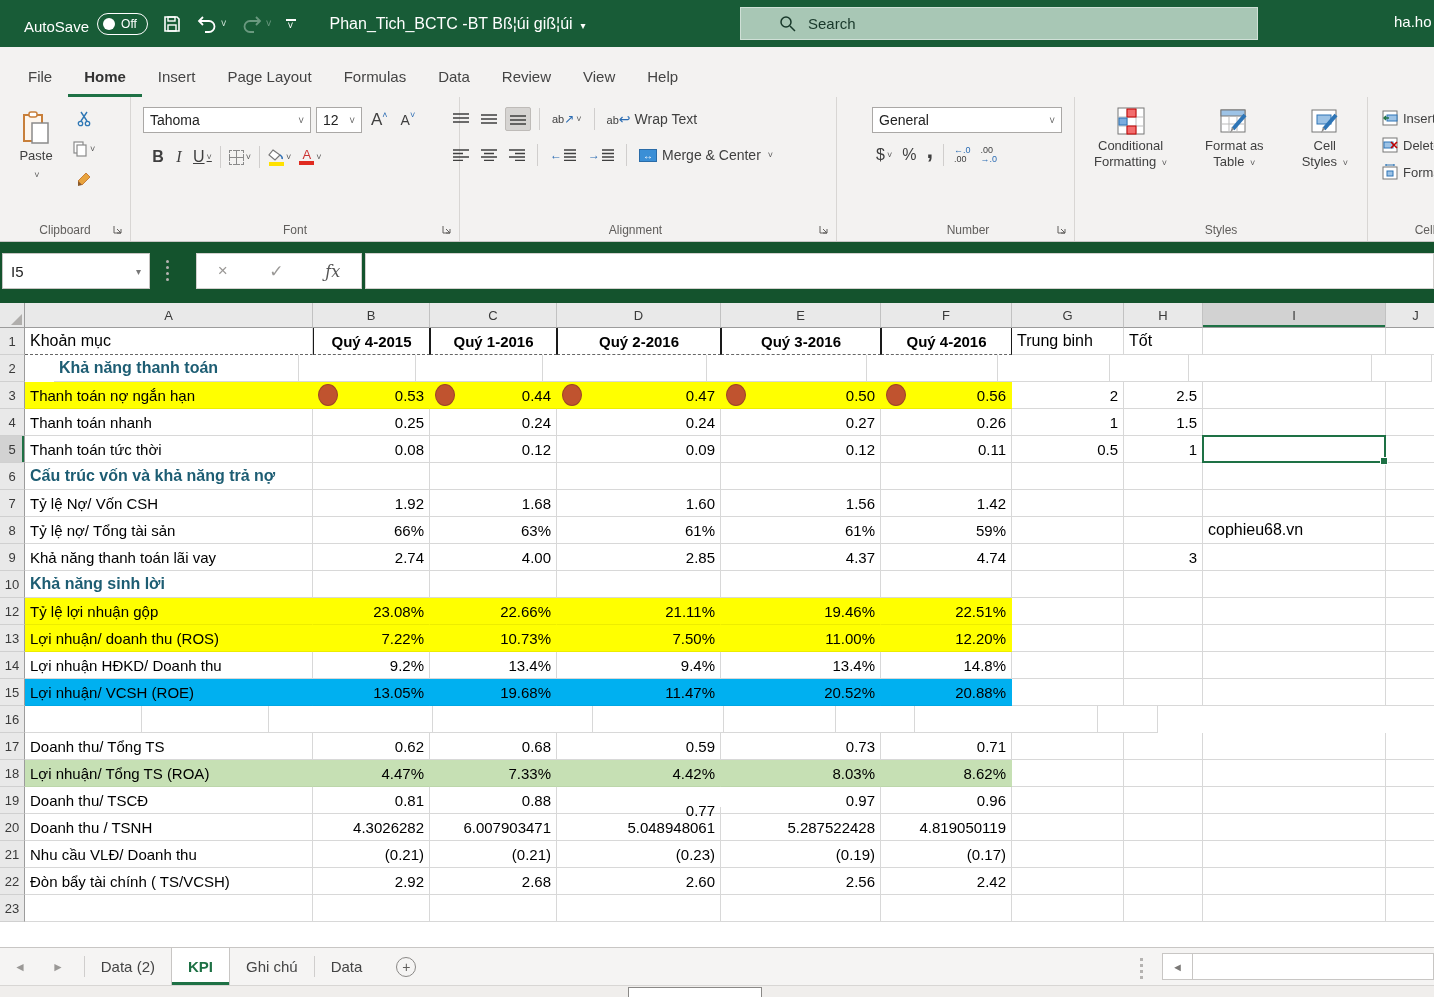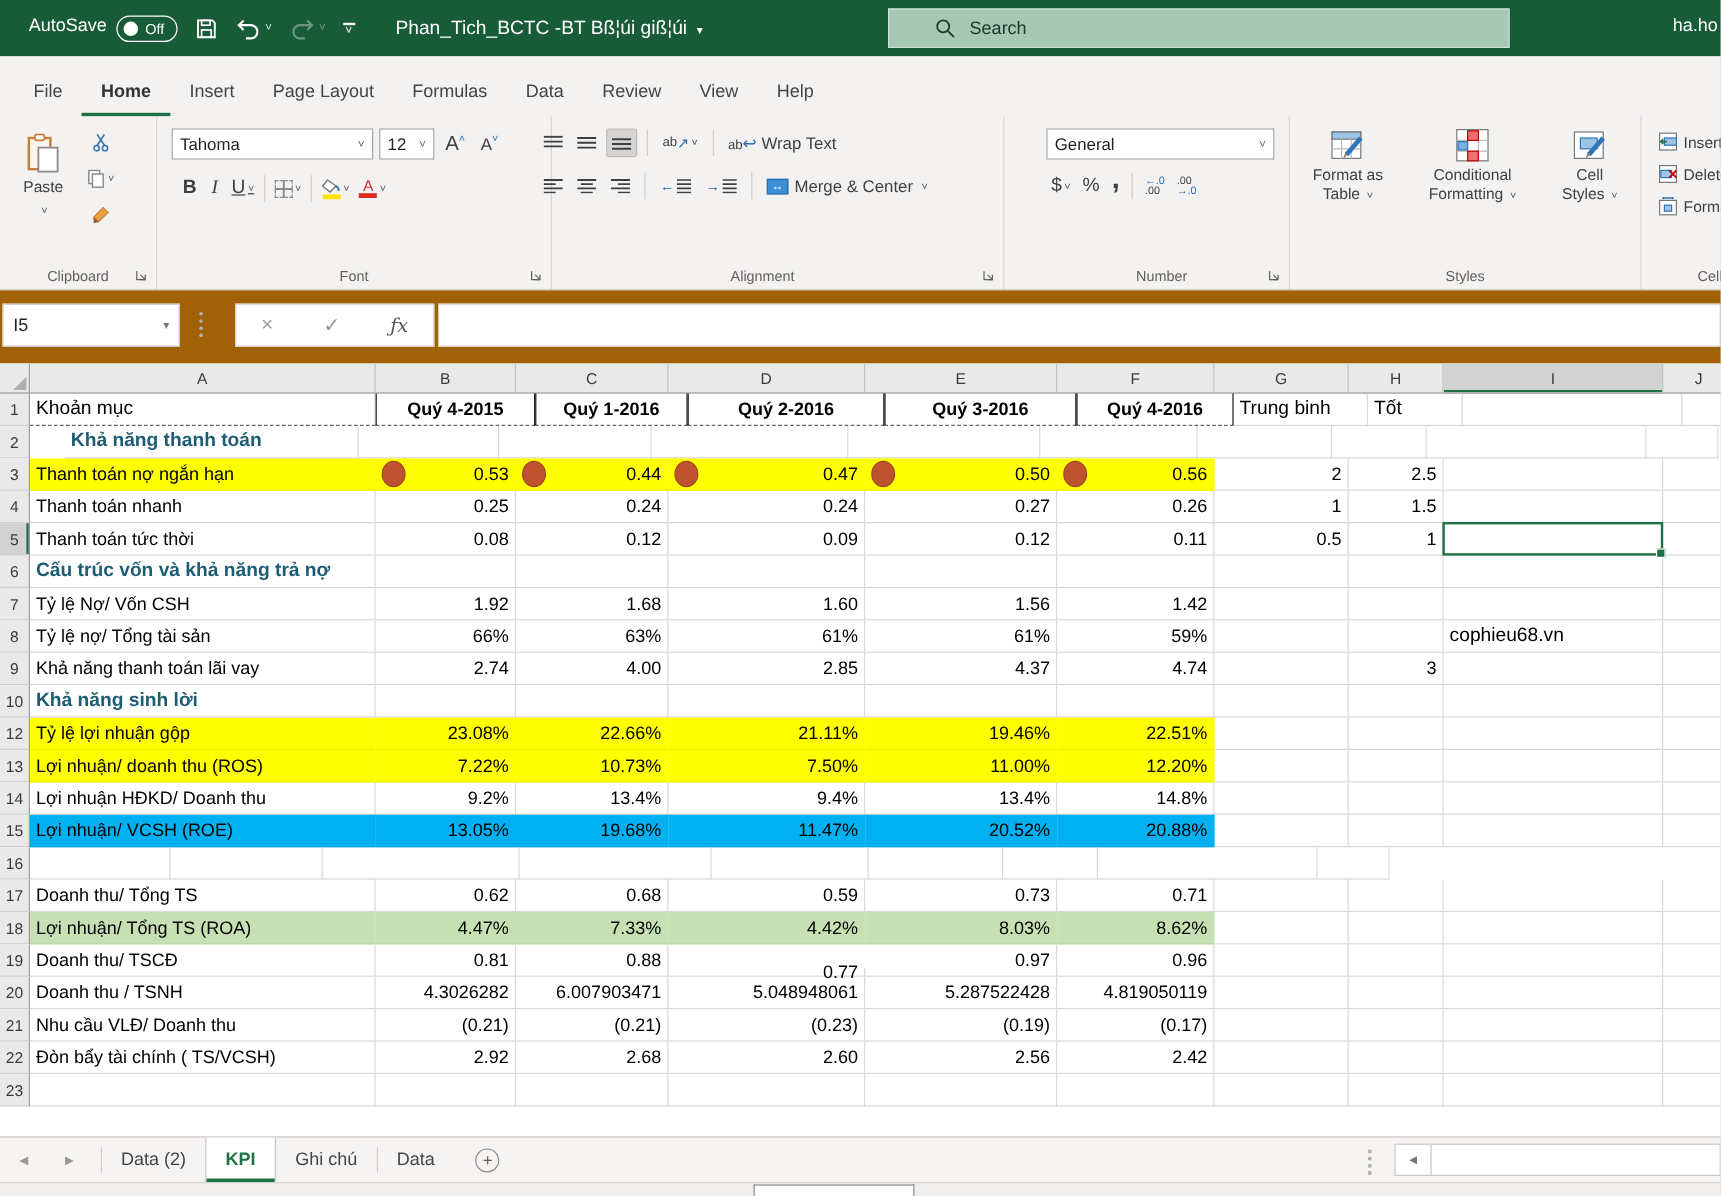--- a/index.html
+++ b/index.html
@@ -4,21 +4,21 @@
 <style>
   * { margin:0; padding:0; box-sizing:border-box; }
   body { font-family:"Liberation Sans",sans-serif; background:#888; }
   #app { position:relative; width:1434px; height:997px; background:#fff; overflow:hidden;
          font-family:"Liberation Sans",sans-serif; }
 
   
   #titlebar { position:absolute; top:0; left:0; width:100%; height:47px; background:#185c37;
               display:flex; align-items:center; color:#fff; }
   .tb-left { display:flex; align-items:center; gap:14px; padding-left:24px; }
-  .autosave { display:flex; align-items:flex-start; gap:8px; font-size:15px; }
+  .autosave { display:flex; align-items:flex-end; gap:8px; font-size:15px; }
   .as-pill { display:flex; align-items:center; gap:6px; border:1.5px solid #fff; border-radius:12px;
              height:22px; padding:0 10px 0 5px; font-size:12px; }
   .as-knob { width:12px; height:12px; border-radius:50%; background:#fff; }
   .qat-btn { display:flex; align-items:center; color:#fff; }
   .qat-caret { font-size:10px; color:#cfe3d8; margin-left:3px; }
   .dim { opacity:.45; }
   .custom-qat { display:flex; flex-direction:column; align-items:center; line-height:5px; }
   .custom-qat .bar { width:10px; height:2px; background:#fff; margin-bottom:2px; }
   .doc-title { margin-left:34px; font-size:16px; white-space:nowrap; }
   .doc-title .caret { font-size:10px; margin-left:8px; }
@@ -49,21 +49,21 @@
   .rbtn.hl { background:#d6d4d2; border:1px solid #bebbb8; border-radius:2px; }
   .vsep { width:1px; height:22px; background:#d0cecd; margin:0 4px; }
   .lines-icon { display:block; }
 
   
   .bigbtn { display:flex; flex-direction:column; align-items:center; justify-content:flex-start;
             gap:3px; padding-top:8px; height:105px; color:#3f3f3f; font-size:13px; line-height:16px;
             text-align:center; }
 
   
-  #formulabar { position:absolute; top:242px; left:0; width:100%; height:61px; background:#a16207; }
+  #formulabar { position:absolute; top:242px; left:0; width:100%; height:61px; background:#14532d; }
   #namebox { position:absolute; left:2px; top:11px; width:148px; height:36px; background:#fff;
              border:1px solid #c6c4c2; display:flex; align-items:center; justify-content:space-between;
              padding:0 8px; font-size:15px; color:#222; }
   #fb-grip { position:absolute; left:166px; top:18px; display:flex; flex-direction:column; gap:3px; }
   #fb-grip i { width:3px; height:3px; background:#b5b3b1; border-radius:50%; }
   #fb-btns { position:absolute; left:196px; top:11px; width:166px; height:36px; background:#fff;
              border:1px solid #d2d0ce; display:flex; align-items:center; justify-content:space-around;
              color:#9a9896; font-size:17px; }
   #fx-btn { color:#555; font-family:"DejaVu Serif",serif; font-style:italic; font-size:16px; }
   #formulafield { position:absolute; left:365px; top:11px; right:0; height:36px; background:#fff;
@@ -416,37 +416,37 @@
             <path d="M1 1 v7 h7" fill="none" stroke="#605e5c"></path>
             <path d="M4 4 L8 8 M8 4 v4 h-4" fill="none" stroke="#605e5c"></path>
           </svg>
         </div>
     </div>
 
     <div class="rgroup" style="left:1075px;width:293px;">
       <div style="display:flex;justify-content:space-around;padding-top:2px;">
         <div class="bigbtn">
           <svg width="28" height="28" viewBox="0 0 28 28">
+              <rect x="1" y="1" width="26" height="26" fill="#fff" stroke="#777"></rect>
+              <path d="M10 1 v26 M19 1 v26 M1 10 h26 M1 19 h26" stroke="#bbb"></path>
+              <rect x="10" y="2" width="9" height="8" fill="#f26d6d" stroke="#c00000"></rect>
+              <rect x="10" y="19" width="9" height="8" fill="#f26d6d" stroke="#c00000"></rect>
+              <rect x="2" y="11" width="8" height="7" fill="#7badde" stroke="#2e75b6"></rect>
+            </svg>
+          <span><span>Conditional</span><br><span>Formatting</span> <span class="mini-caret">˅</span></span>
+        </div>
+        <div class="bigbtn">
+          <svg width="28" height="28" viewBox="0 0 28 28">
               <rect x="1" y="3" width="24" height="22" fill="#fff" stroke="#777"></rect>
               <rect x="1" y="3" width="24" height="6" fill="#9dc3e6" stroke="#777"></rect>
               <path d="M9 9 v16 M17 9 v16 M1 17 h24" stroke="#bbb"></path>
               <path d="M13 22 L25 8" stroke="#2e75b6" stroke-width="4"></path>
               <path d="M10 26 L14 22 L12 20 Z" fill="#8a8a8a"></path>
             </svg>
           <span><span>Format as</span><br><span>Table</span> <span class="mini-caret">˅</span></span>
-        </div>
-        <div class="bigbtn">
-          <svg width="28" height="28" viewBox="0 0 28 28">
-              <rect x="1" y="1" width="26" height="26" fill="#fff" stroke="#777"></rect>
-              <path d="M10 1 v26 M19 1 v26 M1 10 h26 M1 19 h26" stroke="#bbb"></path>
-              <rect x="10" y="2" width="9" height="8" fill="#f26d6d" stroke="#c00000"></rect>
-              <rect x="10" y="19" width="9" height="8" fill="#f26d6d" stroke="#c00000"></rect>
-              <rect x="2" y="11" width="8" height="7" fill="#7badde" stroke="#2e75b6"></rect>
-            </svg>
-          <span><span>Conditional</span><br><span>Formatting</span> <span class="mini-caret">˅</span></span>
         </div>
         <div class="bigbtn">
           <svg width="28" height="28" viewBox="0 0 28 28">
               <rect x="1" y="3" width="24" height="22" fill="#fff" stroke="#777"></rect>
               <rect x="6" y="8" width="14" height="9" fill="#9dc3e6" stroke="#2e75b6"></rect>
               <path d="M13 22 L25 8" stroke="#2e75b6" stroke-width="4"></path>
               <path d="M10 26 L14 22 L12 20 Z" fill="#8a8a8a"></path>
             </svg>
           <span><span>Cell</span><br><span>Styles</span> <span class="mini-caret">˅</span></span>
         </div>
@@ -515,21 +515,21 @@
         <div class="colhdr" style="width: 131px;">F</div>
         <div class="colhdr" style="width: 112px;">G</div>
         <div class="colhdr" style="width: 79px;">H</div>
         <div class="colhdr sel" style="width: 183px;">I</div>
         <div class="colhdr" style="width: 60px;">J</div>
       </div>
     <div id="gridrows">
         <div class="grid-row">
           <div class="rownum">1</div>
           <div class="cell dashb plain16" style="width: 288px;">Khoản mục</div>
-          <div class="cell qhdr" style="width: 133px; text-align: center;">Quý 4-2015</div>
+          <div class="cell qhdr" style="width: 117px; text-align: center;">Quý 4-2015</div>
           <div class="cell qhdr" style="width: 127px;">Quý 1-2016</div>
           <div class="cell qhdr" style="width: 164px;">Quý 2-2016</div>
           <div class="cell qhdr" style="width: 160px;">Quý 3-2016</div>
           <div class="cell qhdr" style="width: 131px;">Quý 4-2016</div>
           <div class="cell plain16" style="width: 112px;">Trung binh</div>
           <div class="cell plain16" style="width: 79px;">Tốt</div>
           <div class="cell" style="width: 183px;"></div>
           <div class="cell" style="width: 60px;"></div>
         </div>
         <div class="grid-row">

